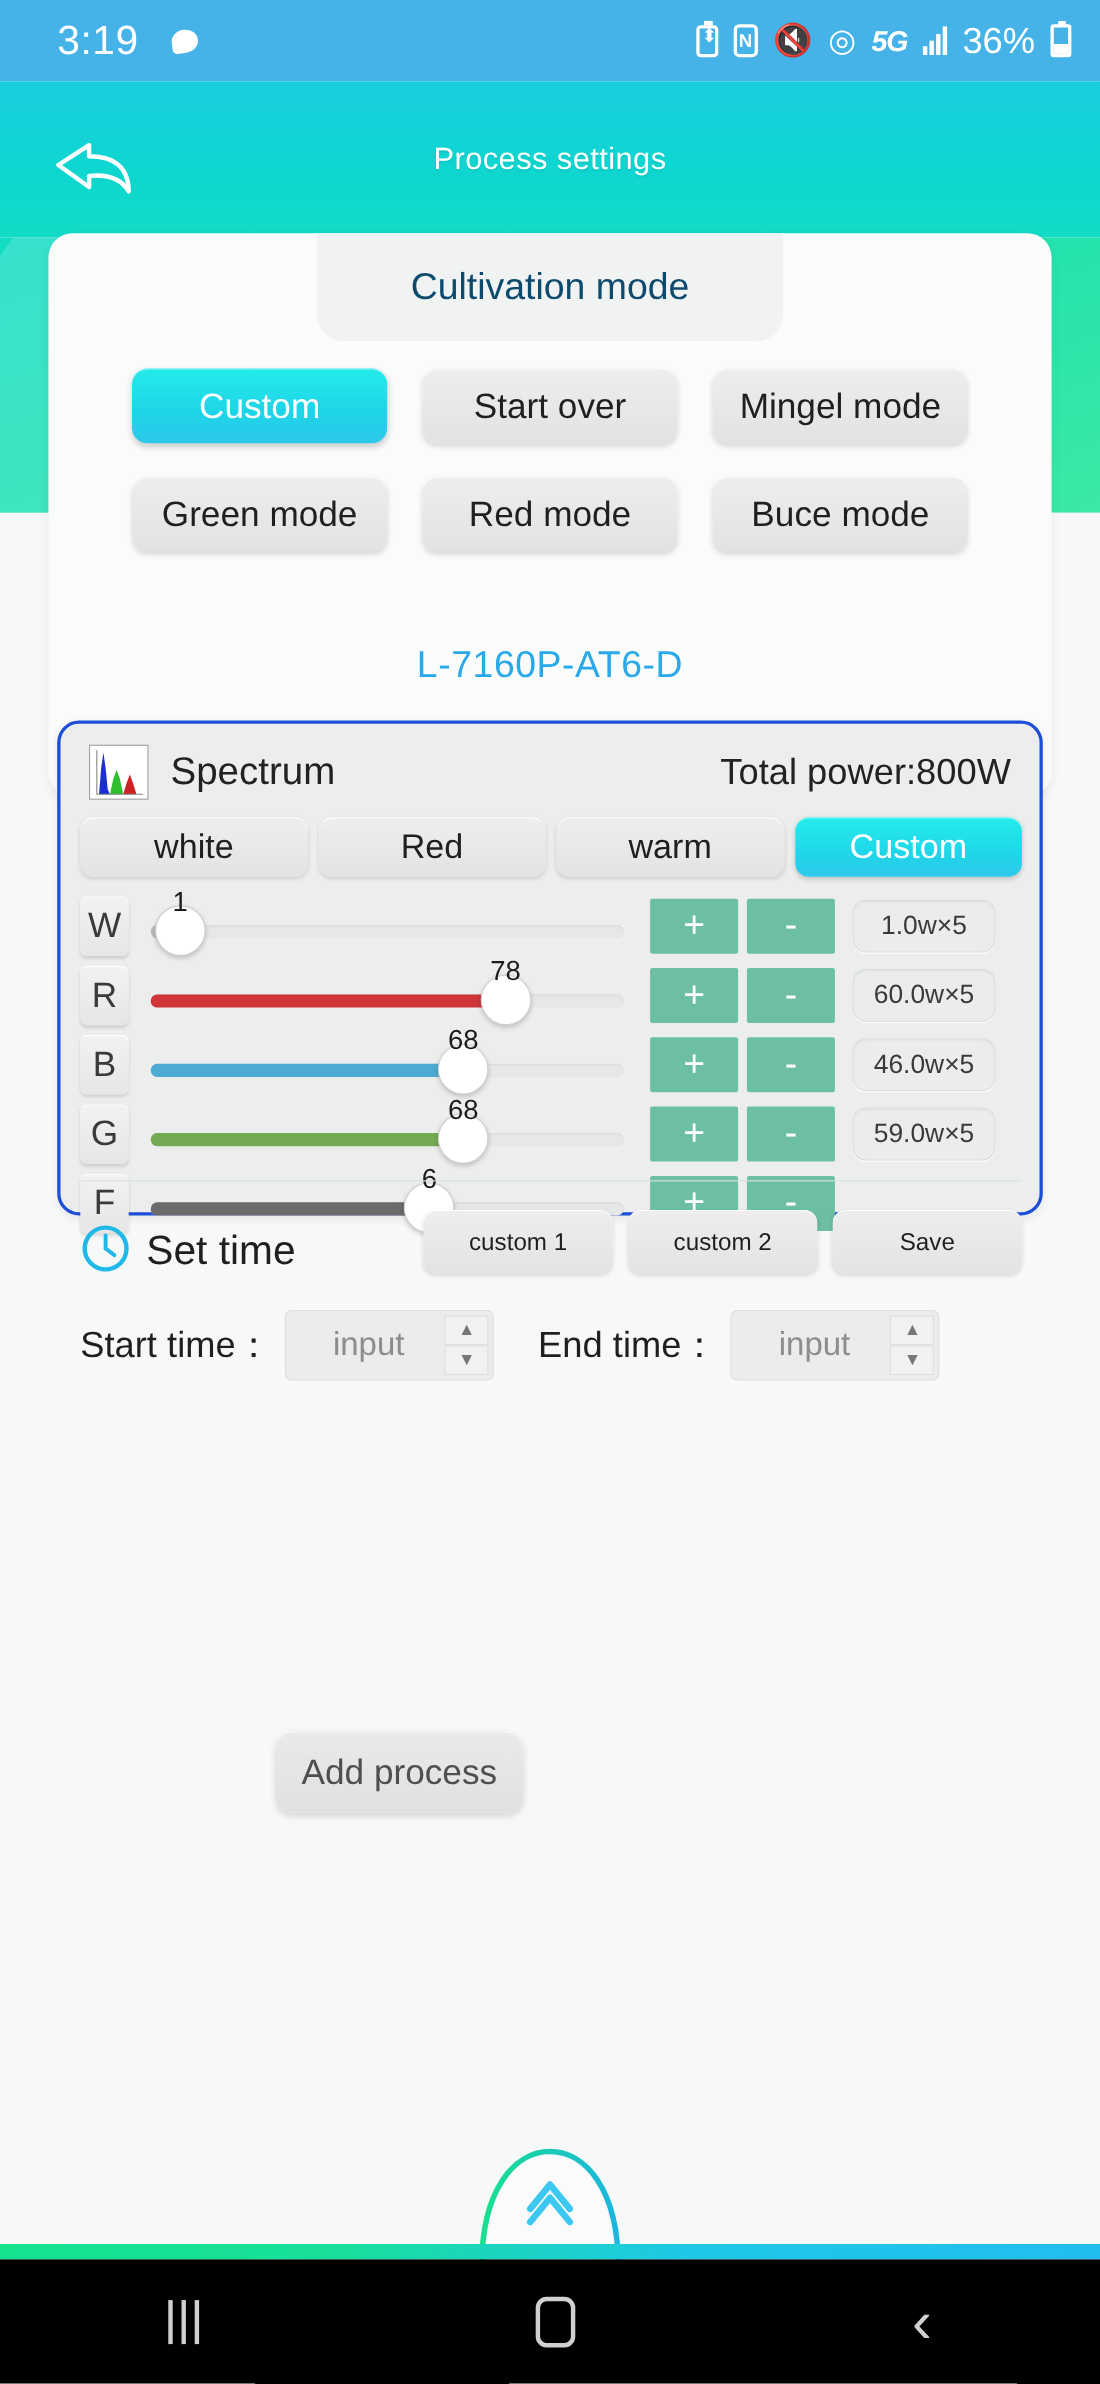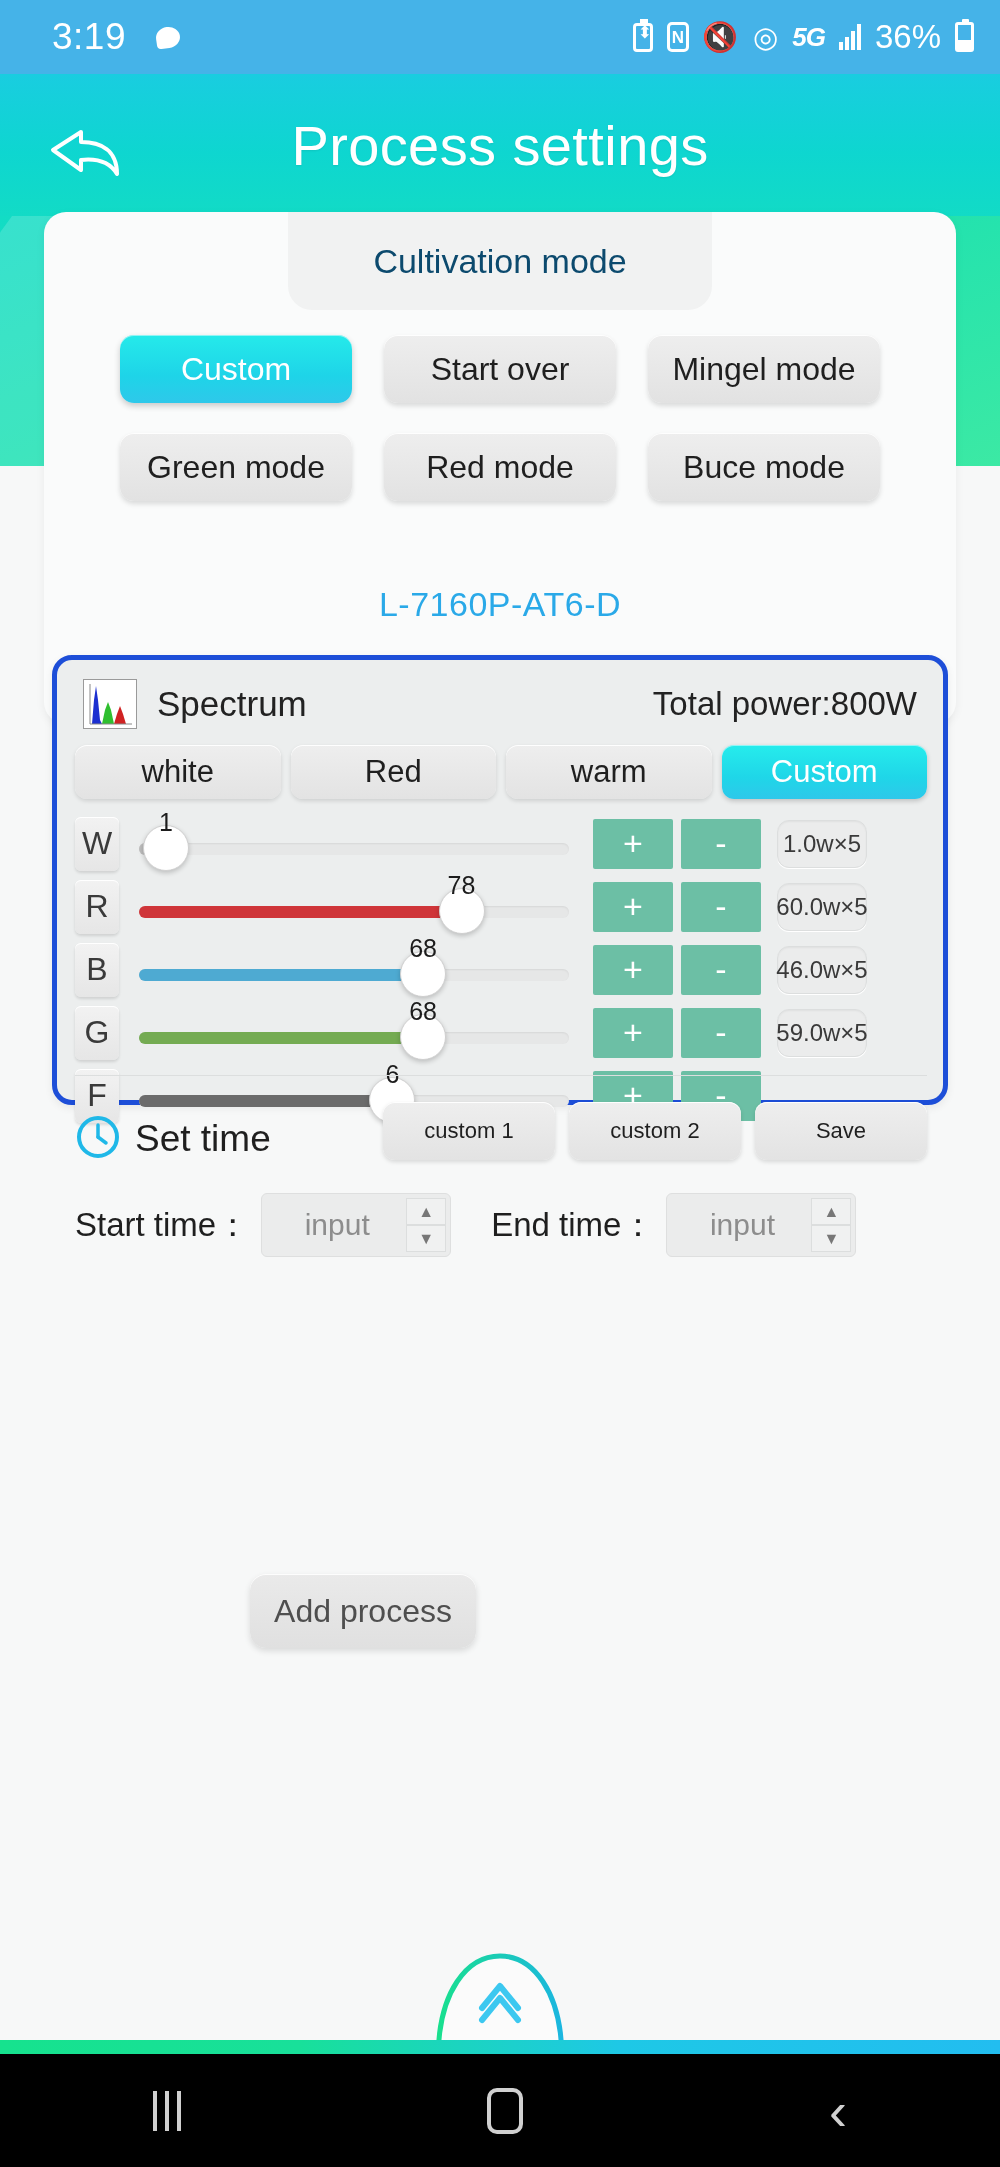--- a/index.html
+++ b/index.html
@@ -64,21 +64,21 @@
   .appbar {
     position: absolute; top: 74px; left: 0; width: 1000px; height: 142px;
     background: linear-gradient(180deg,#19cde0 0%, #0ed6d0 55%, #12dbc6 100%);
     display: flex; align-items: center;
   }
   .back-btn {
     position: absolute; left: 44px; top: 46px; width: 86px; height: 64px;
     display: flex; align-items: center; justify-content: center; cursor: pointer;
   }
   .app-title {
-    width: 100%; text-align: center; color: #ffffff; font-size: 56px;
+    width: 100%; text-align: center; color: #ffffff; font-size: 28px;
     letter-spacing: .4px; text-shadow: 0 1px 2px rgba(0,0,0,.08);
   }
 
   
   .teal-bg {
     position:absolute; top:216px; left:0; width:1000px; height:250px;
     background: linear-gradient(160deg,#12dcc5 0%, #1ae0b2 40%, #3ce9a4 100%);
     overflow:hidden;
   }
   .teal-bg::after{
@@ -116,21 +116,21 @@
     box-shadow: 0 3px 6px rgba(0,0,0,.2), inset 0 1px 0 rgba(255,255,255,.5);
   }
   .device-model {
     position: absolute; top: 585px; left: 0; width: 1000px; text-align: center;
     color: #2aa9e8; font-size: 34px; letter-spacing: .5px;
   }
 
   
   .card {
     position: absolute; top: 655px; left: 52px; width: 896px; height: 450px;
-    background: #eceeee; border: 5px solid #1d4ed8; border-radius: 20px;
+    background: #eceeee; border: 3px solid #1d4ed8; border-radius: 20px;
     box-shadow: 0 3px 9px rgba(0,0,0,.07);
   }
   .card-head {
     position: absolute; top: 16px; left: 26px; right: 26px; height: 56px;
     display: flex; align-items: center; justify-content: space-between;
   }
   .spectrum-left { display: flex; align-items: center; gap: 20px; }
   .spectrum-thumb {
     width: 54px; height: 50px; background: #ffffff;
     border: 1px solid #9a9a9a; position: relative; overflow: hidden;
@@ -182,21 +182,21 @@
   }
   .sval { position: absolute; top: -4px; font-size: 25px; color: #1c1c1c; transform: translateX(-50%); }
 
   .stepper { display: flex; align-items: center; gap: 8px; margin-left: 24px; }
   .step-btn {
     width: 80px; height: 50px; background: #6cbfa5; color: #ffffff;
     display: flex; align-items: center; justify-content: center;
     font-size: 34px; cursor: pointer; border-radius: 2px;
   }
   .wbox {
-    width: 90px; height: 48px; margin-left: 16px; border-radius: 12px;
+    width: 130px; height: 48px; margin-left: 16px; border-radius: 12px;
     background: #ebecec; border: 1px solid #dcdede;
     box-shadow: inset 0 1px 2px rgba(0,0,0,.05), 0 1px 0 #fff;
     display: flex; align-items: center; justify-content: center;
     font-size: 24px; color: #3a3a3a; flex: none;
   }
   .wbox.empty { background: transparent; border: none; box-shadow: none; }
 
   .divider { position:absolute; left:18px; right:16px; height:1px; background:#dcdede; }
 
   .settime-row {

